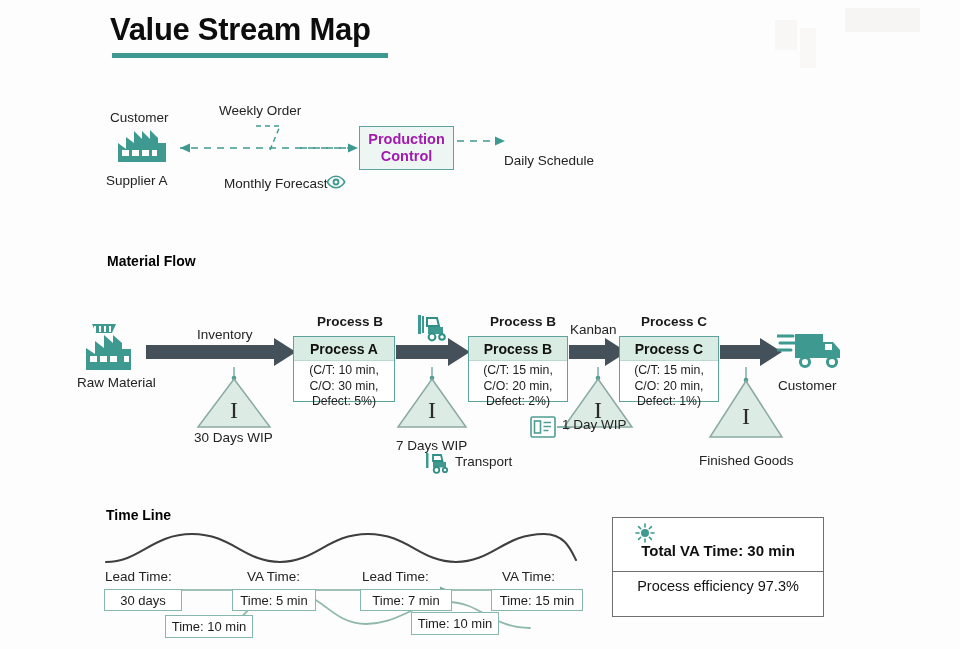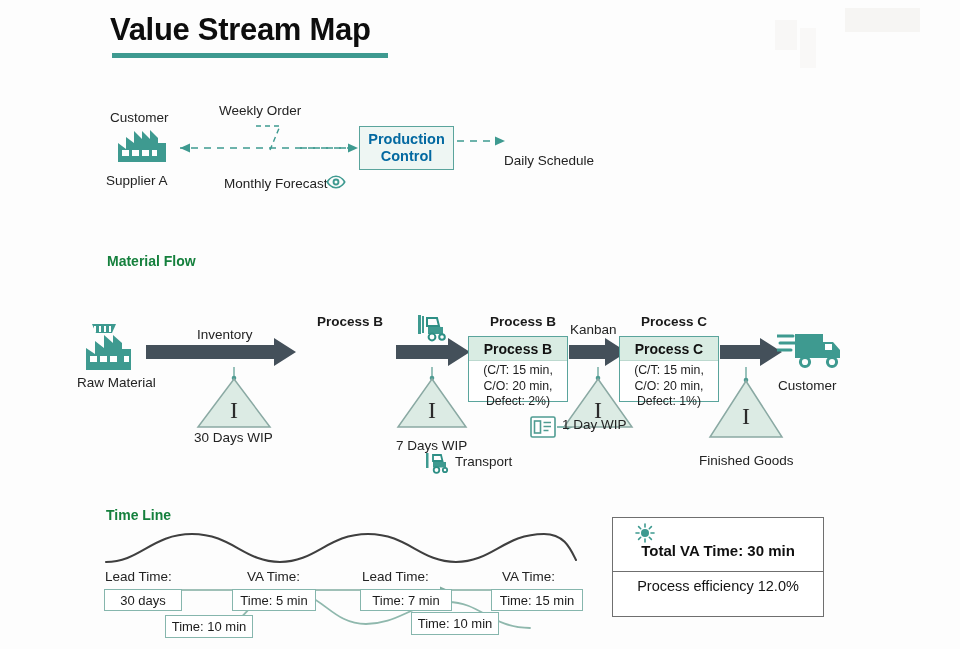--- a/index.html
+++ b/index.html
@@ -18,33 +18,33 @@
     font-size:31px;font-weight:bold;letter-spacing:-0.3px;
     color:#0d0d0d;
   }
   #title-rule{
     left:112px;top:53px;width:276px;height:5px;background:#3e9a90;
   }
 
   
   .lbl{font-size:13.5px;color:#232323;white-space:nowrap;}
   .lbl-b{font-size:13.5px;color:#1a1a1a;font-weight:bold;white-space:nowrap;}
-  .section-h{font-size:14px;font-weight:bold;color:#15803d;white-space:nowrap;}
+  .section-h{font-size:14px;font-weight:bold;color:#000000;white-space:nowrap;}
 
   
   .icon{display:block;}
 
   
   .pc-box{
     box-sizing:border-box;
     border:1.6px solid #5aa49c;
     background:#eef6f3;
     display:flex;align-items:center;justify-content:center;
     text-align:center;line-height:1.18;
-    font-size:14.5px;font-weight:bold;color:#0369a1;
+    font-size:14.5px;font-weight:bold;color:#a21caf;
   }
 
   
   .proc{
     box-sizing:border-box;
     border:1.4px solid #5aa49c;
     background:#ffffff;
     display:flex;flex-direction:column;
   }
   .proc-head{
@@ -200,20 +200,28 @@
     <svg width="76" height="62" viewBox="0 0 76 62" aria-hidden="true">
       <line x1="38" y1="0" x2="38" y2="10" stroke="#7fb3aa" stroke-width="1.6"></line>
       <circle cx="38" cy="11" r="2.3" fill="#4f9c92"></circle>
       <polygon points="38,12 74,60 2,60" fill="#dcebe4" stroke="#8aa9a3" stroke-width="1.5"></polygon>
     </svg>
     <div class="tri-I" style="top:30px;left:0;">I</div>
   </div>
   <div class="abs lbl" style="left:194px;top:430px;">30 Days WIP</div>
 
   <div class="abs lbl-b" style="left:317px;top:314px;">Process B</div>
+  <div class="abs proc" style="left:293px;top:336px;width:102px;height:66px;">
+    <div class="proc-head">Process A</div>
+    <div class="proc-body">
+      <div>(C/T: 10 min,</div>
+      <div>C/O: 30 min,</div>
+      <div>Defect: 5%)</div>
+    </div>
+  </div>
 
   <div class="abs" style="left:417px;top:314px;">
     <svg class="icon" width="32" height="28" viewBox="0 0 32 28" aria-hidden="true">
       <rect x="1" y="1" width="3" height="19" fill="#3e9a90"></rect>
       <path d="M5 19 L5 2 L7 2 L7 19 Z" fill="#3e9a90"></path>
       <path d="M10 4 L20 4 L22 12 L10 12 Z" fill="none" stroke="#2d8f85" stroke-width="2"></path>
       <path d="M11 13 L26 13 L26 20 L11 20 Z" fill="#3e9a90"></path>
       <circle cx="15" cy="23" r="3.4" fill="none" stroke="#2d8f85" stroke-width="2"></circle>
       <circle cx="25" cy="23" r="2.8" fill="none" stroke="#2d8f85" stroke-width="2"></circle>
     </svg>
@@ -372,16 +380,16 @@
               <line x1="14.3" y1="14.3" x2="16.4" y2="16.4"></line>
               <line x1="16.4" y1="3.6" x2="14.3" y2="5.7"></line>
               <line x1="5.7" y1="14.3" x2="3.6" y2="16.4"></line>
             </g>
           </svg>
         </div>
       </div>
       <div class="sum-row">Total VA Time: 30 min</div>
     </div>
     <div class="sum-div"></div>
-    <div class="sum-bot">Process efficiency  12.0%</div>
+    <div class="sum-bot">Process efficiency  97.3%</div>
   </div>
 
 </div>
 
 </body></html>

